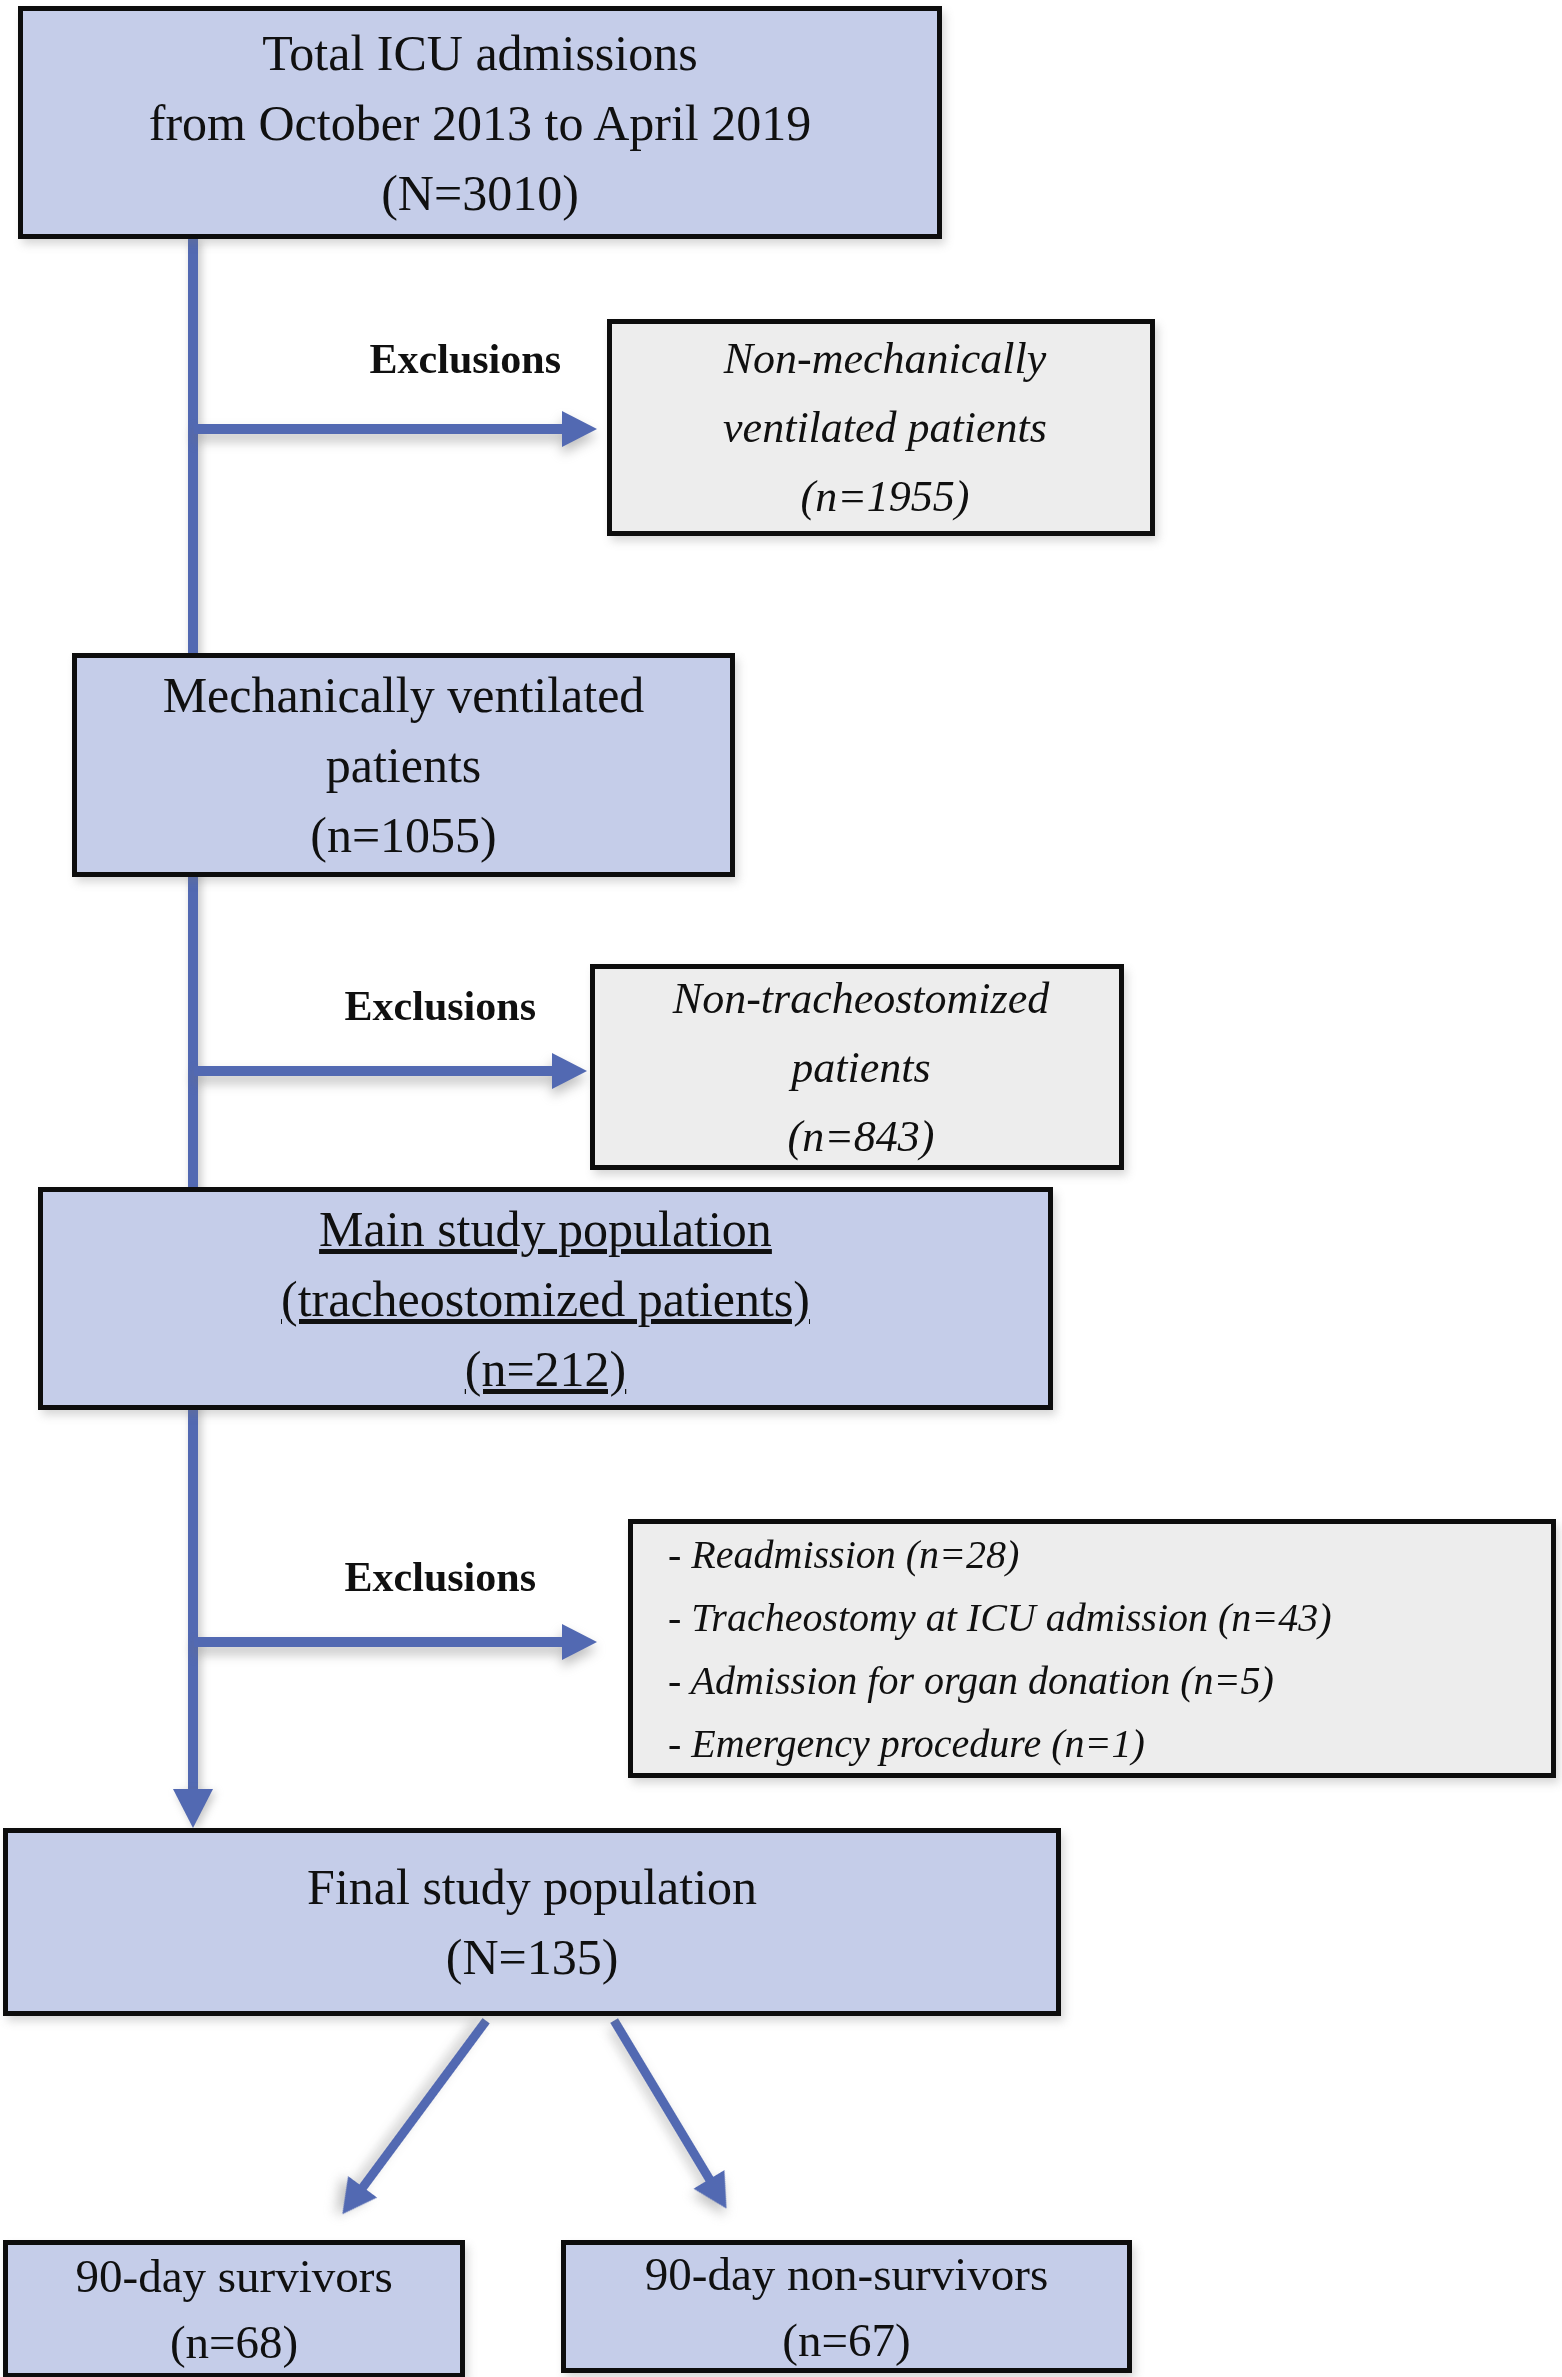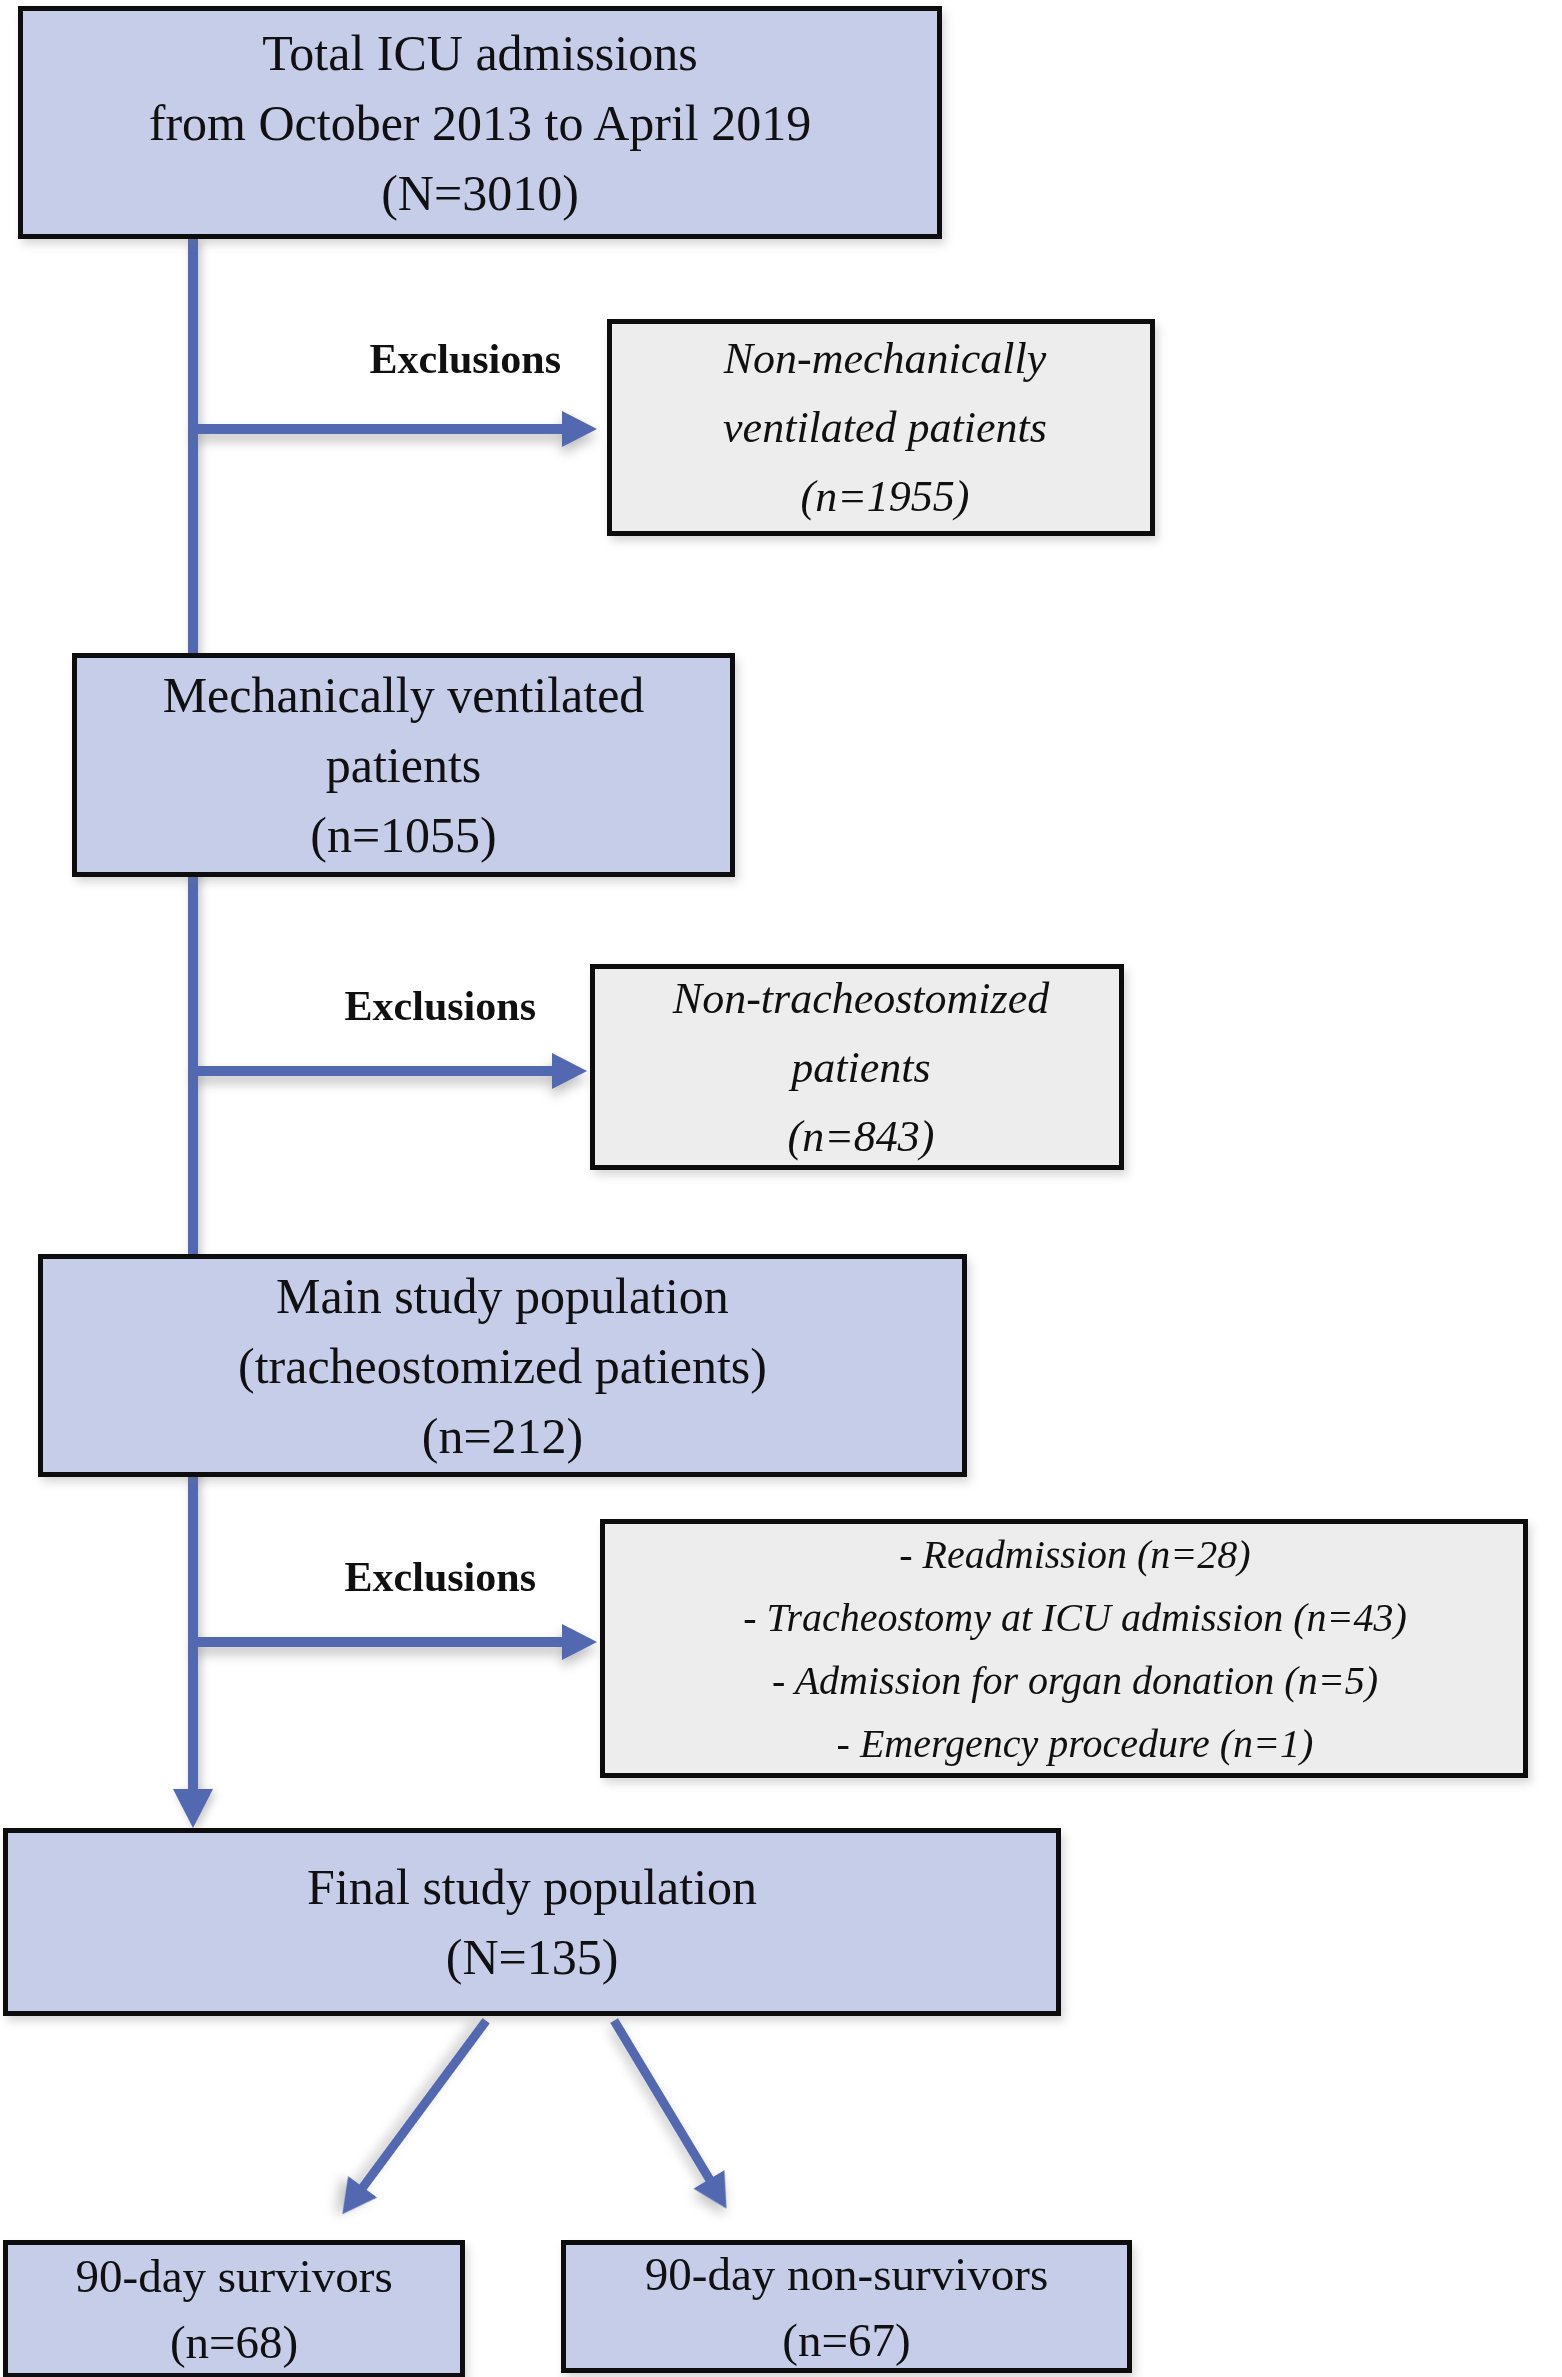--- a/index.html
+++ b/index.html
@@ -29,21 +29,21 @@
     align-items:center;
     text-align:center;
     box-shadow:3.7px 6.2px 8.7px rgba(120,120,120,0.30);
   }
   .blue{background:var(--box_fill);}
   .gray{background:var(--excl_fill);}
   .box .line{width:100%;}
   .blue .line{font-size:50px;line-height:70px;font-weight:normal;}
   .gray .line{font-size:44px;line-height:69px;font-style:italic;padding-left:8px;}
   .small .line{font-size:47px;line-height:66px;}
-  .list{align-items:flex-start;text-align:center;padding:0 21px 0 27px;}
+  .list{align-items:flex-start;text-align:left;padding:0 21px 0 27px;margin-left:28px;}
   .list .line{font-size:40px;line-height:63px;font-style:italic;}
   .excl-label{
     position:absolute;
     font-weight:bold;
     font-size:42px;
     text-align:right;
     white-space:nowrap;
   }
   
   .vline{
@@ -131,21 +131,21 @@
   </div>
 
   <div class="excl-label" style="left:268px;top:982px;width:268px;">Exclusions</div>
   <div class="harrow" style="left:194px;top:1066px;width:359px;"></div>
   <div class="box gray" style="left:590px;top:964px;width:534px;height:206px;">
     <div class="line">Non-tracheostomized</div>
     <div class="line">patients</div>
     <div class="line">(n=843)</div>
   </div>
 
-  <div class="box blue" style="left:38px;top:1254px;width:929px;height:223px;">
+  <div class="box blue" style="left:38px;top:1187px;width:1015px;height:223px;text-decoration:underline;">
     <div class="line">Main study population</div>
     <div class="line">(tracheostomized patients)</div>
     <div class="line">(n=212)</div>
   </div>
 
   <div class="excl-label" style="left:268px;top:1553px;width:268px;">Exclusions</div>
   <div class="harrow" style="left:194px;top:1637px;width:369px;"></div>
   <div class="box gray list" style="left:600px;top:1519px;width:928px;height:259px;">
     <div class="line">- Readmission (n=28)</div>
     <div class="line">- Tracheostomy at ICU admission (n=43)</div>

